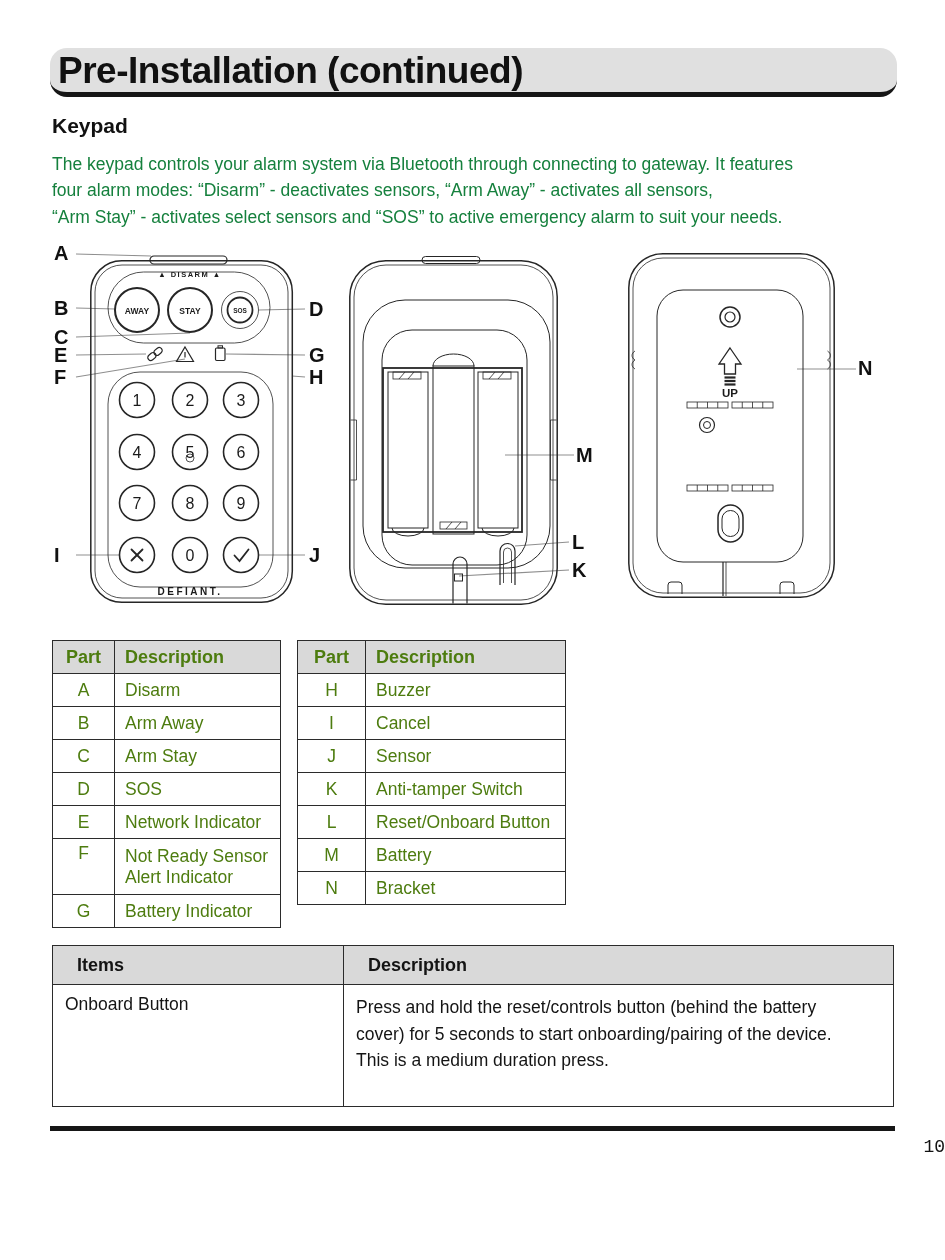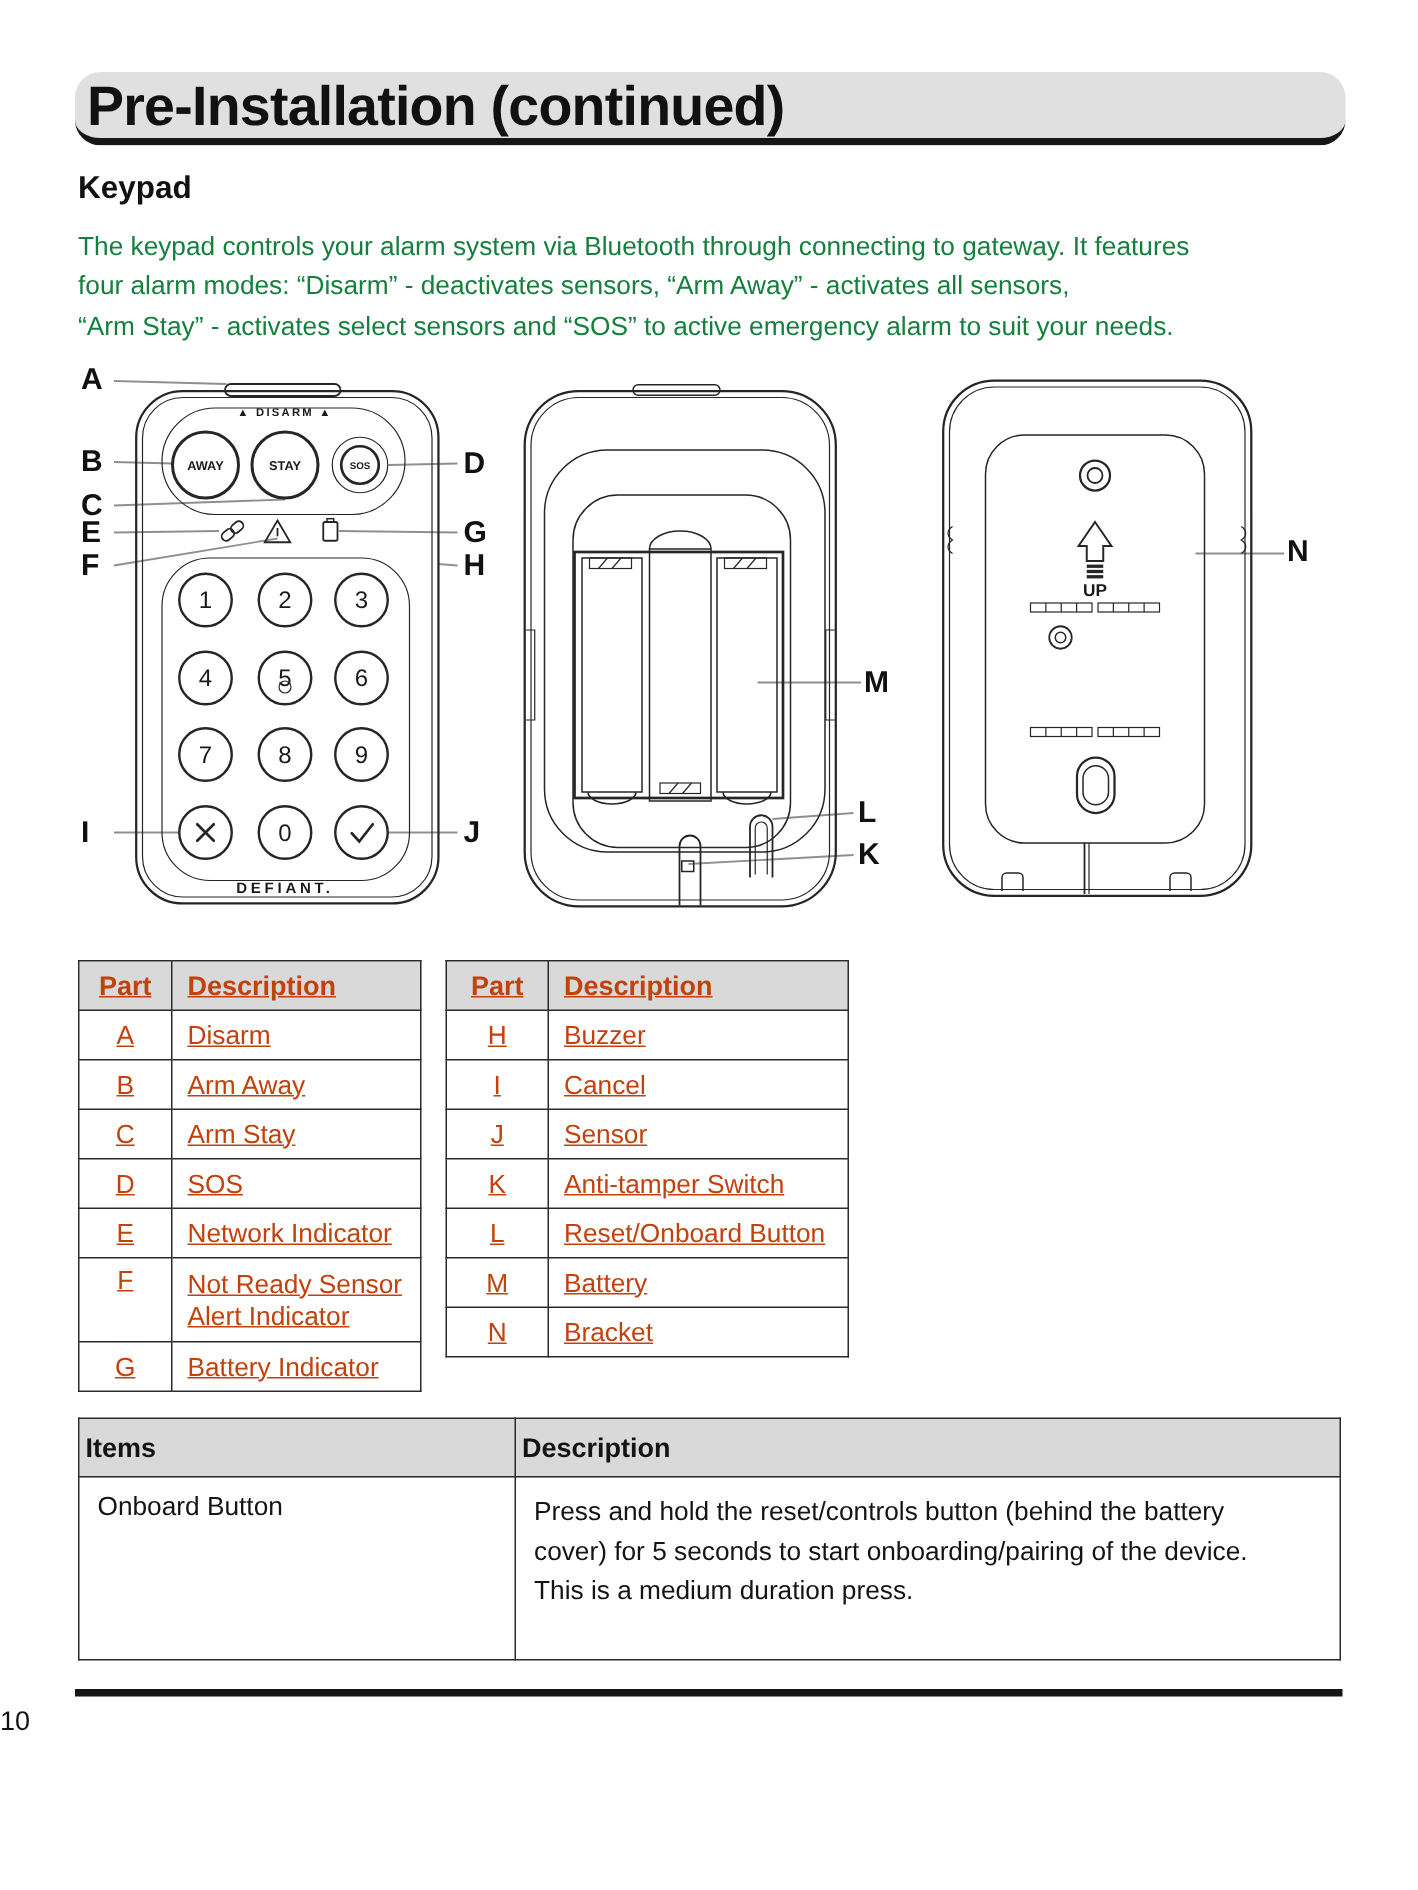--- a/index.html
+++ b/index.html
@@ -22,39 +22,39 @@
   .leader line{stroke:#8f8f8f;stroke-width:1.2;}
   .disarm{font-size:7.5px;font-weight:bold;fill:#9c9c9c;letter-spacing:1.5px;text-anchor:middle;}
   .btn{font-size:8.5px;font-weight:bold;text-anchor:middle;fill:#151515;}
   .btn-s{font-size:6.5px;font-weight:bold;text-anchor:middle;fill:#151515;}
   .key{font-size:16px;text-anchor:middle;fill:#1a1a1a;}
   .brand{font-size:10px;font-weight:bold;letter-spacing:2.5px;fill:#8f8f8f;text-anchor:middle;}
   .up{font-size:11.5px;font-weight:bold;text-anchor:middle;fill:#222;}
   .callout{position:absolute;font-size:20px;font-weight:bold;line-height:22px;color:#111;}
 
   table{border-collapse:collapse;table-layout:fixed;}
-  .parts{position:absolute;font-size:17.5px;color:#c2410c;text-decoration:underline;}
+  .parts{position:absolute;font-size:17.5px;color:#4d7c0f;}
   .parts th,.parts td{border:1.6px solid #2b2b2b;}
   .parts th{background:#d9d9d9;font-size:18px;height:30px;}
   .parts th.part-h{text-align:center;}
   .parts th.desc-h{text-align:left;padding-left:10px;}
   .parts td{height:28px;}
   .parts td.part-c{text-align:center;}
   .parts td.desc-c{text-align:left;padding:2px 8px 2px 10px;line-height:21px;}
   .parts tr.tall td{height:50px;}
   .t1{left:52px;top:640px;width:228px;}
   .t2{left:297px;top:640px;width:268px;}
   .items-table{position:absolute;left:52px;top:945px;width:841px;font-size:17.5px;color:#141414;}
   .items-table th,.items-table td{border:1.6px solid #2b2b2b;}
-  .items-table th{background:#d9d9d9;font-size:18px;height:36px;text-align:left;padding-left:4px;}
+  .items-table th{background:#d9d9d9;font-size:18px;height:36px;text-align:left;padding-left:24px;}
   .items-table td{vertical-align:top;height:112px;padding:9px 12px 0 12px;}
   .items-table td .line{line-height:26.5px;}
 
   .footer-rule{position:absolute;left:50px;top:1126px;width:845px;height:4.5px;background:#161616;}
-  .page-number{position:absolute;left:0;top:1137px;width:945px;text-align:left;font-size:18px;color:#111;}
+  .page-number{position:absolute;left:0;top:1137px;width:945px;text-align:right;font-size:18px;color:#111;font-family:Liberation Mono, monospace;}
 </style>
 </head>
 <body>
 
 <div class="page">
 
   <div class="header-bar">
     <div class="header-title">Pre-Installation (continued)</div>
   </div>
 

